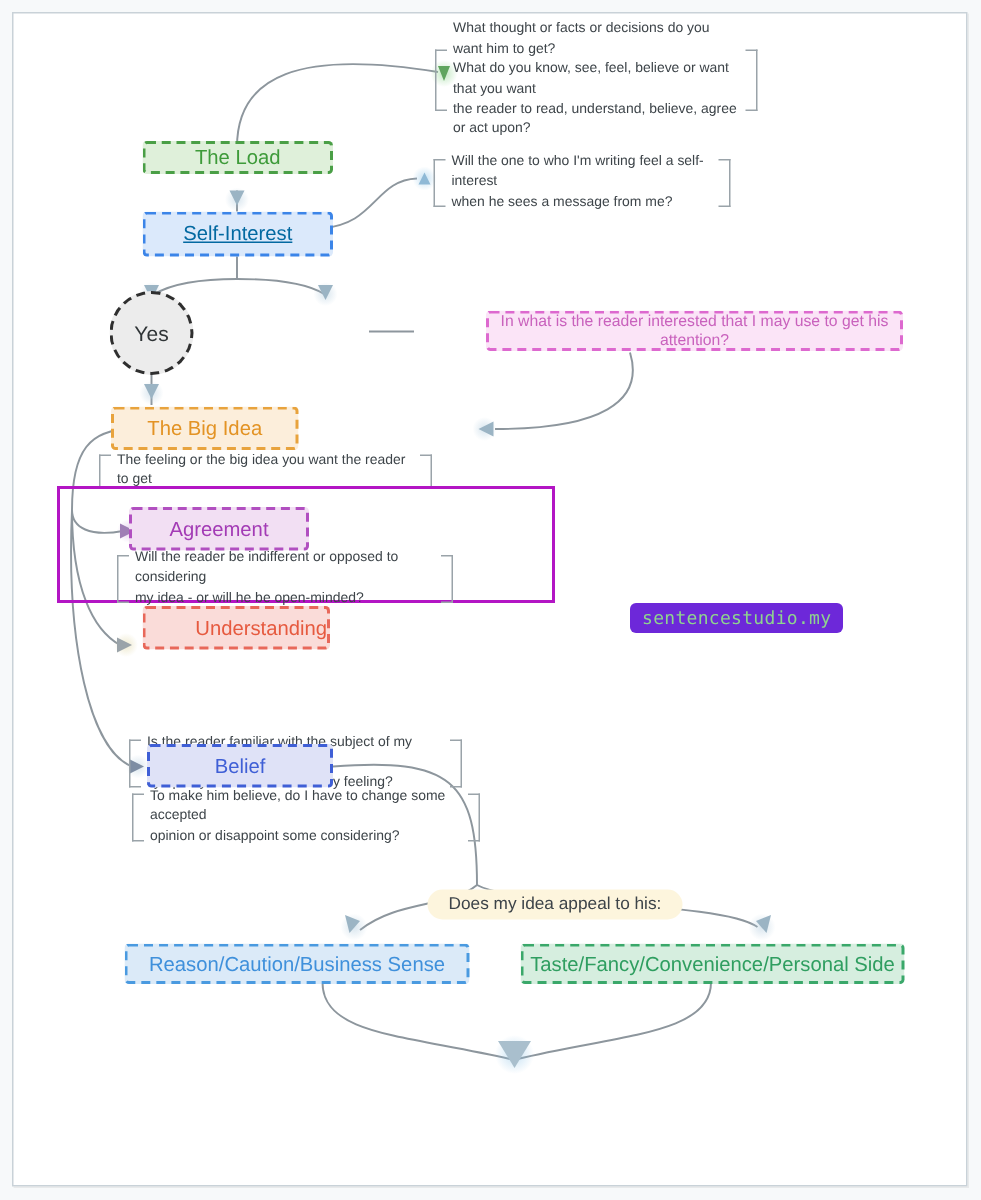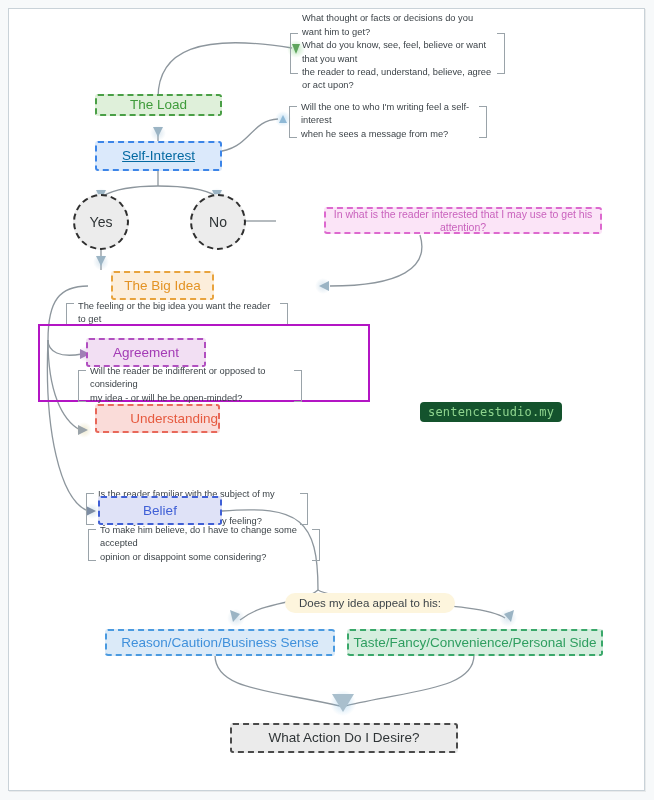--- a/index.html
+++ b/index.html
@@ -120,21 +120,21 @@
     box-sizing: border-box;
     white-space: nowrap;
   }
 
   
   .watermark {
     position: absolute;
     font-family: "DejaVu Sans Mono", monospace;
     font-size: 12px;
     color: #8ed48e;
-    background: #14532d;
+    background: #6d28d9;
     border-radius: 4px;
     padding: 3px 8px;
     letter-spacing: 0.2px;
   }
 </style>
 </head>
 <body>
 
 <div id="app">
   <div id="canvas"></div>
@@ -262,29 +262,26 @@
     <span class="brk l"></span>
     <span class="note-text">Will the one to who I'm writing feel a self-interest
 when he sees a message from me?</span>
     <span class="brk r"></span>
   </div>
 
   <div class="node circle" style="left:73px; top:194px; width:56px; height:56px;">
     <span>Yes</span>
   </div>
 
-  <div class="node circle" style="left:190px; top:194px; width:56px; height:56px;">
-    <span>No</span>
-  </div>
 
   <div class="node chip chip-question" style="left:276px; top:207px; width:278px; height:27px;">
     <span>In what is the reader interested that I may use to get his attention?</span>
   </div>
 
-  <div class="node chip chip-bigidea" style="left:74px; top:271px; width:103px; height:29px;margin-left:37px;">
+  <div class="node chip chip-bigidea" style="left:74px; top:271px; width:125px; height:29px;">
     <span>The Big Idea</span>
   </div>
 
   <div class="note" style="left:66px; top:303px; width:222px; height:20px;">
     <span class="brk l"></span>
     <span class="note-text">The feeling or the big idea you want the reader to get</span>
     <span class="brk r"></span>
   </div>
 
   <div class="selection-rect" style="left:38px; top:324px; width:332px; height:78px;"></div>
@@ -319,28 +316,25 @@
     <span class="brk l"></span>
     <span class="note-text">To make him believe, do I have to change some accepted
 opinion or disappoint some considering?</span>
     <span class="brk r"></span>
   </div>
 
   <div class="pill-label" style="left:285px; top:593px;">
     <span>Does my idea appeal to his:</span>
   </div>
 
-  <div class="node chip chip-reason" style="left:105px; top:629px; width:230px; height:27px;text-align:right;">
+  <div class="node chip chip-reason" style="left:83px; top:629px; width:230px; height:27px;text-align:right;">
     <span>Reason/Caution/Business Sense</span>
   </div>
 
   <div class="node chip chip-taste" style="left:347px; top:629px; width:256px; height:27px;text-align:center;">
     <span>Taste/Fancy/Convenience/Personal Side</span>
   </div>
 
-  <div class="node chip chip-action" style="left:230px; top:723px; width:228px; height:30px;">
-    <span>What Action Do I Desire?</span>
-  </div>
 
   <div class="watermark" style="left:420px; top:402px;">
     <span>sentencestudio.my</span>
   </div>
 </div>
 
 </body></html>

